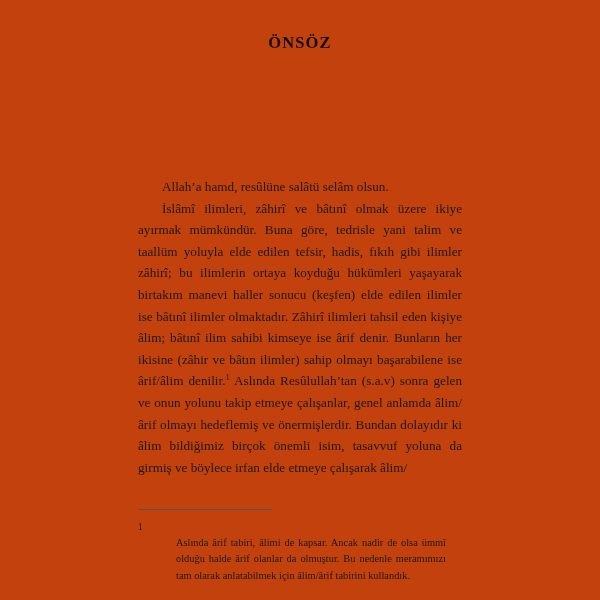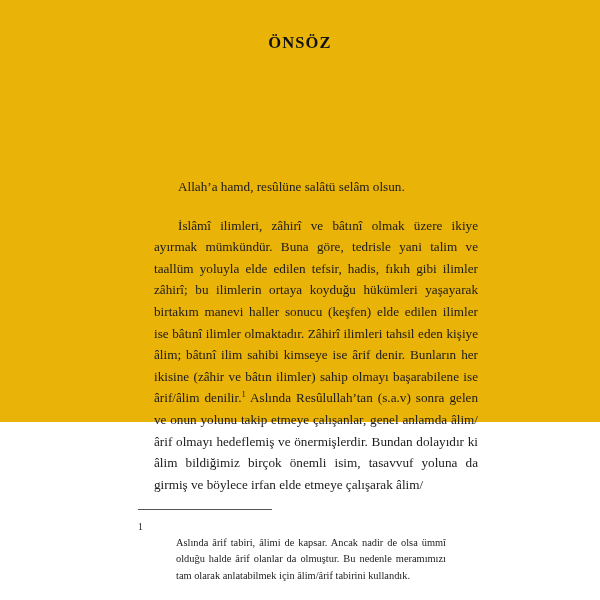--- a/index.html
+++ b/index.html
@@ -16,59 +16,59 @@
     overflow: hidden;
     position: relative;
     -webkit-font-smoothing: antialiased;
   }
 
   .page {
     position: absolute;
     left: 0;
     top: 0;
     width: 600px;
-    height: 422px;
-    background: #eab308;
+    height: 600px;
+    background: #c2410c;
   }
 
   
   .chapter-title {
     position: absolute;
     left: 0;
     top: 33px;
     width: 600px;
     text-align: center;
     font-size: 16.5px;
     font-weight: bold;
     letter-spacing: 1.1px;
     color: #111111;
     font-family: "Liberation Serif", "DejaVu Serif", serif;
   }
 
   
   .text-column {
     position: absolute;
-    left: 154px;
+    left: 138px;
     top: 176px;
     width: 324px;
   }
 
   .body-par {
     margin: 0;
     font-size: 13.2px;
     line-height: 21.6px;
     text-align: justify;
     text-justify: inter-word;
     text-indent: 24px;
     color: #1a1a1a;
     hyphens: manual;
   }
 
   .body-par + .body-par {
-    margin-top: 17px;
+    margin-top: 0;
   }
 
   .fn-ref {
     font-size: 8.6px;
     vertical-align: super;
     line-height: 0;
   }
 
   
   .footnote-block {

